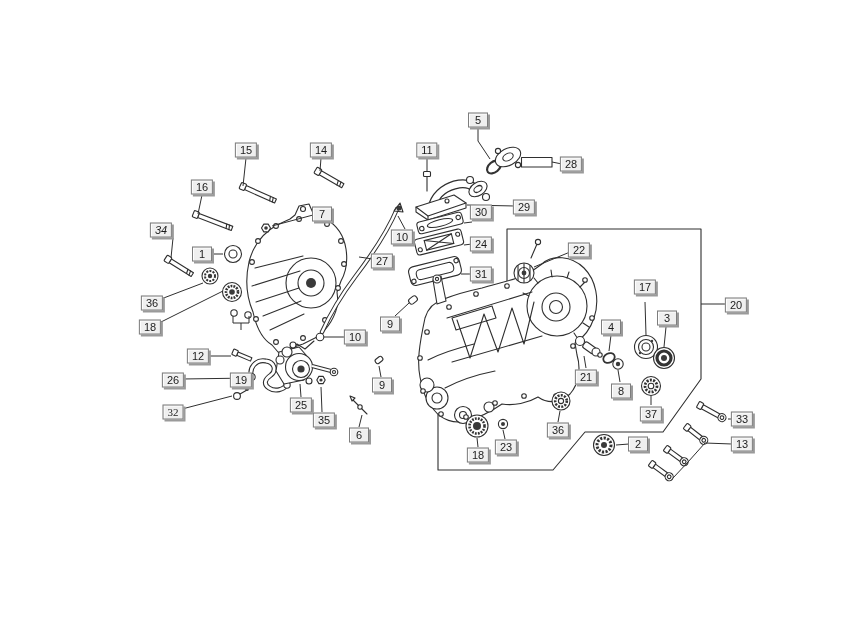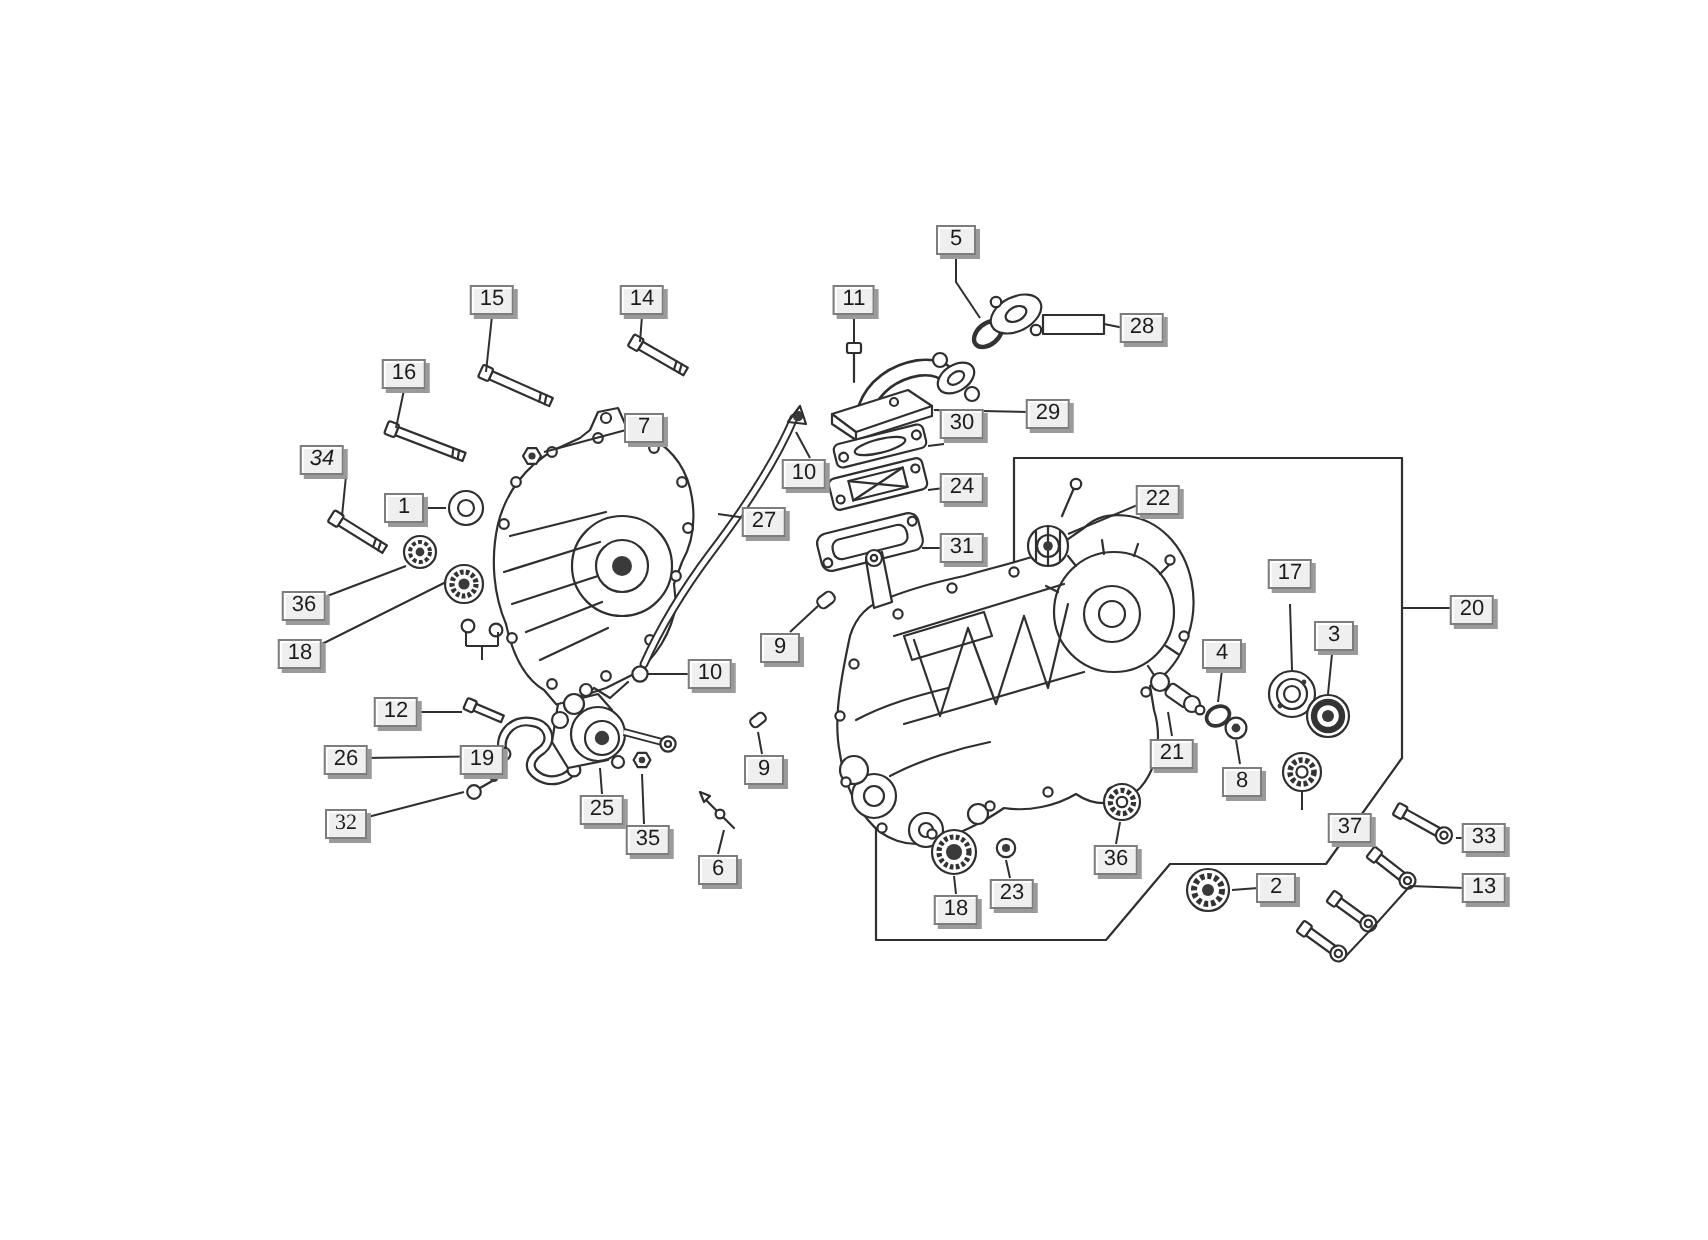--- a/index.html
+++ b/index.html
@@ -412,21 +412,21 @@
       <div class="callout" style="left: 173px; top: 412px; font-family: Liberation Serif, serif;">32</div>
       <div class="callout" style="left: 301px; top: 405px;">25</div>
       <div class="callout" style="left: 324px; top: 420px;">35</div>
       <div class="callout" style="left: 390px; top: 324px;">9</div>
       <div class="callout" style="left: 382px; top: 385px;">9</div>
       <div class="callout" style="left: 359px; top: 435px;">6</div>
       <div class="callout" style="left: 355px; top: 337px;">10</div>
       <div class="callout" style="left: 611px; top: 327px;">4</div>
       <div class="callout" style="left: 586px; top: 377px;">21</div>
       <div class="callout" style="left: 621px; top: 391px;">8</div>
-      <div class="callout" style="left: 651px; top: 414px; margin-left: 24px;">37</div>
+      <div class="callout" style="left: 651px; top: 414px;">37</div>
       <div class="callout" style="left: 558px; top: 430px;">36</div>
       <div class="callout" style="left: 638px; top: 444px;">2</div>
       <div class="callout" style="left: 478px; top: 455px;">18</div>
       <div class="callout" style="left: 506px; top: 447px;">23</div>
       <div class="callout" style="left: 742px; top: 419px;">33</div>
       <div class="callout" style="left: 742px; top: 444px;">13</div>
     </div>
 
 </div>
 

